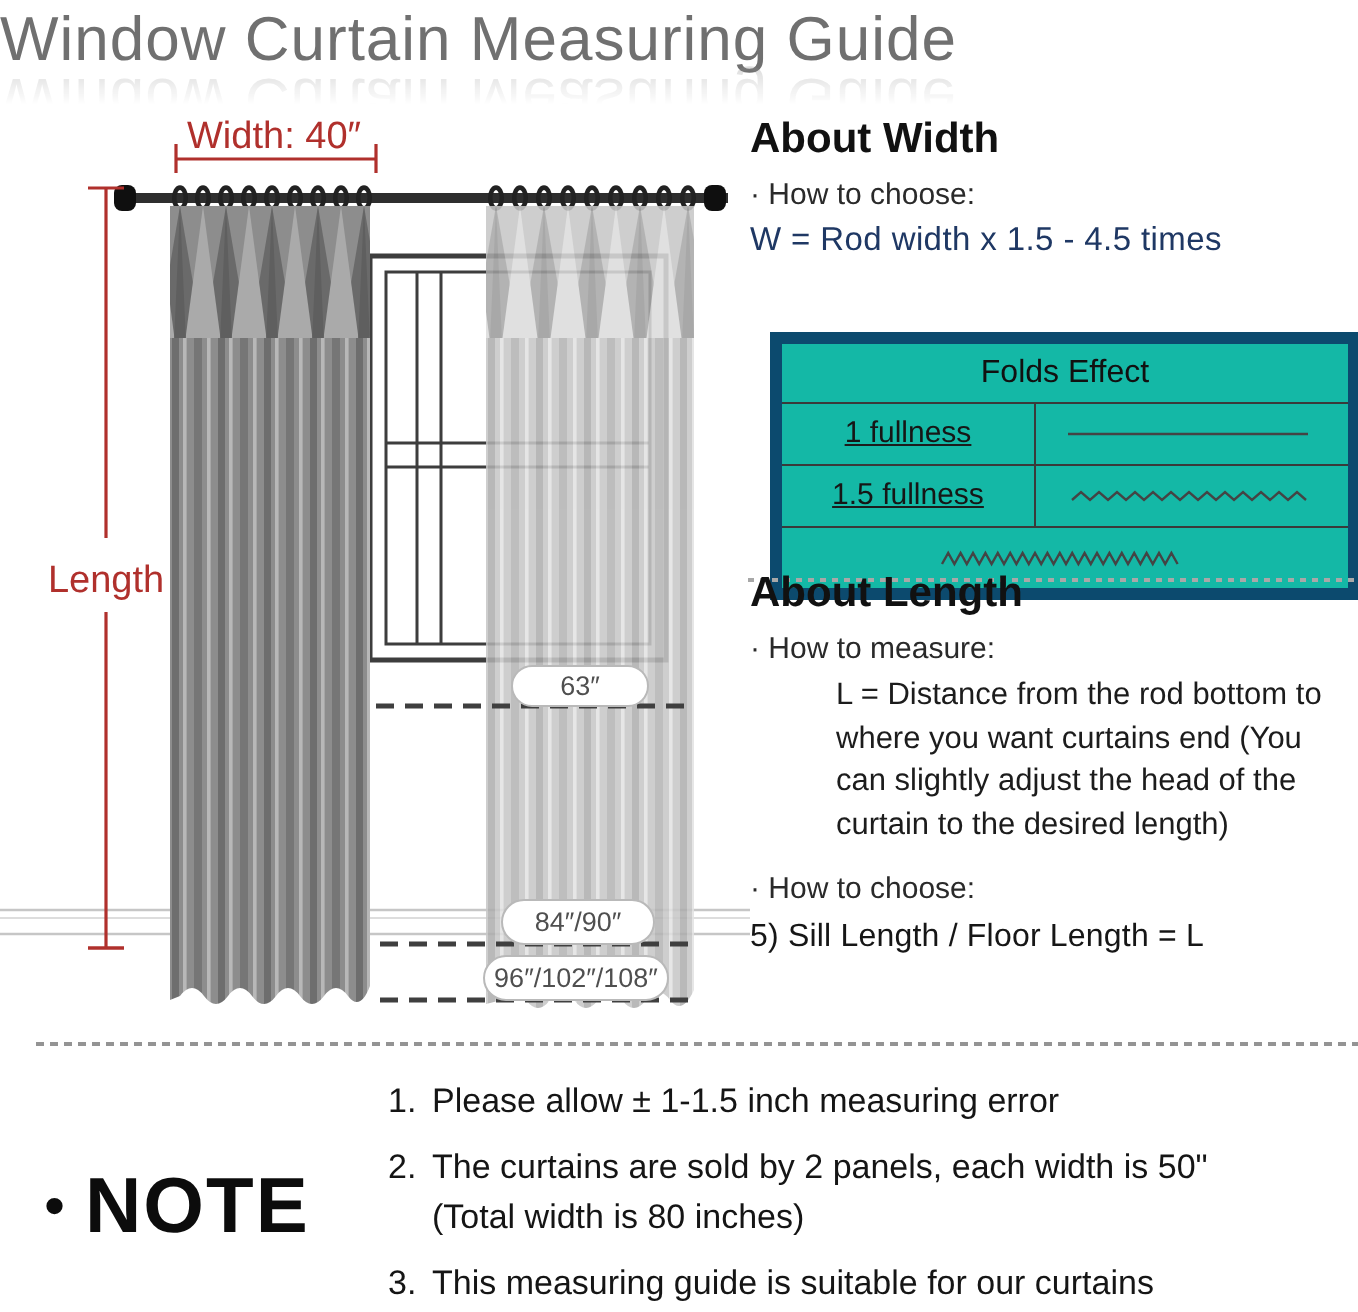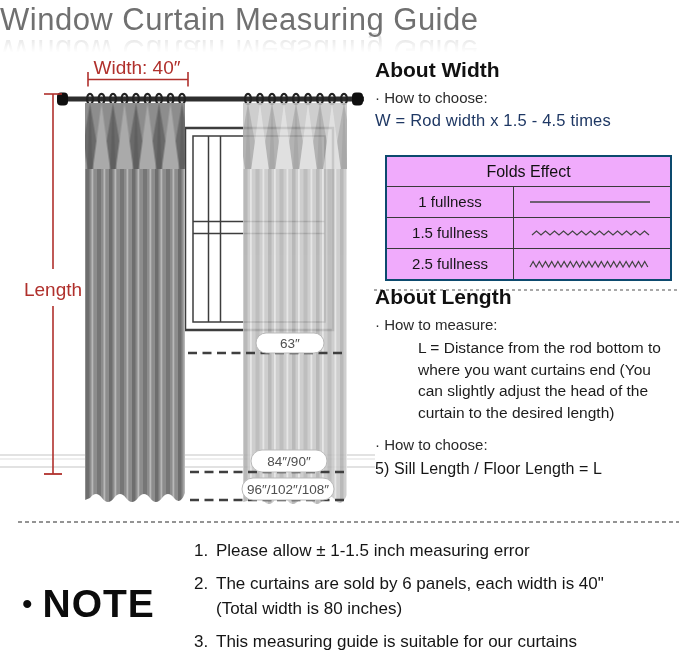--- a/index.html
+++ b/index.html
@@ -18,23 +18,23 @@
     -webkit-mask-image:linear-gradient(to bottom,transparent 40%,rgba(0,0,0,1) 100%);
     mask-image:linear-gradient(to bottom,transparent 40%,rgba(0,0,0,1) 100%);
   }
   
   .illustration{position:absolute;left:0;top:55px;width:375px;height:465px;}
   
   .about-width{position:absolute;left:375px;top:58px;width:300px;}
   .section-heading{font-size:21px;font-weight:700;color:#111;margin:0;}
   .sub-heading{font-size:15px;color:#2a2a2a;margin-top:7px;}
   .formula{font-size:16.5px;color:#1f3864;margin-top:5px;letter-spacing:.2px;}
-  .folds-table{position:absolute;left:385px;top:155px;width:283px;border:2px solid #0c4a6e;background:#f0abfc;}
+  .folds-table{position:absolute;left:385px;top:166px;width:283px;border:6px solid #0c4a6e;background:#14b8a6;}
   .ft-header{height:29px;line-height:29px;text-align:center;font-size:16px;color:#111;border-bottom:1.5px solid #3a3a3a;}
-  .ft-row{display:flex;height:30px;border-bottom:1.5px solid #3a3a3a;}
+  .ft-row{display:flex;height:30px;border-bottom:1.5px solid #3a3a3a;text-decoration:underline;}
   .ft-row:last-child{border-bottom:none;}
   .ft-label{width:126px;border-right:1.5px solid #3a3a3a;text-align:center;line-height:30px;font-size:15px;color:#161616;}
   .ft-effect{flex:1;display:flex;align-items:center;justify-content:center;}
   .dotted-divider-right{position:absolute;left:374px;top:289px;width:305px;height:2px;
     background:repeating-linear-gradient(to right,#a8a8a8 0 3px,transparent 3px 6px);}
   .about-length{position:absolute;left:375px;top:285px;width:302px;}
   .measure-text{font-size:15.5px;color:#1c1c1c;line-height:1.40;margin-top:4px;margin-left:43px;}
   .choose-heading{font-size:15px;color:#2a2a2a;margin-top:12px;}
   .choice{font-size:16px;color:#161616;margin-top:7px;letter-spacing:.1px;}
   .dotted-divider-bottom{position:absolute;left:18px;top:521px;width:661px;height:2px;
@@ -196,21 +196,20 @@
   </div>
   <div class="ft-row">
     <div class="ft-label">1.5 fullness</div>
     <div class="ft-effect">
       <svg width="140" height="14">
           <path d="M10,9 l4.5,-4 l4.5,4 l4.5,-4 l4.5,4 l4.5,-4 l4.5,4 l4.5,-4 l4.5,4 l4.5,-4 l4.5,4 l4.5,-4 l4.5,4 l4.5,-4 l4.5,4 l4.5,-4 l4.5,4 l4.5,-4 l4.5,4 l4.5,-4 l4.5,4 l4.5,-4 l4.5,4 l4.5,-4 l4.5,4 l4.5,-4 l4.5,4" fill="none" stroke="#444" stroke-width="1.2"></path>
         </svg>
     </div>
   </div>
   <div class="ft-row">
-    <div class="ft-label">2.5 fullness</div>
     <div class="ft-effect">
       <svg width="140" height="14">
           <path d="M8,10 l3.1,-5.5 l3.1,5.5 l3.1,-5.5 l3.1,5.5 l3.1,-5.5 l3.1,5.5 l3.1,-5.5 l3.1,5.5 l3.1,-5.5 l3.1,5.5 l3.1,-5.5 l3.1,5.5 l3.1,-5.5 l3.1,5.5 l3.1,-5.5 l3.1,5.5 l3.1,-5.5 l3.1,5.5 l3.1,-5.5 l3.1,5.5 l3.1,-5.5 l3.1,5.5 l3.1,-5.5 l3.1,5.5 l3.1,-5.5 l3.1,5.5 l3.1,-5.5 l3.1,5.5 l3.1,-5.5 l3.1,5.5 l3.1,-5.5 l3.1,5.5 l3.1,-5.5 l3.1,5.5 l3.1,-5.5 l3.1,5.5 l3.1,-5.5 l3.1,5.5" fill="none" stroke="#444" stroke-width="1.2"></path>
         </svg>
     </div>
   </div>
 </div>
 
 <div class="dotted-divider-right"></div>
 
@@ -233,21 +232,21 @@
   <div class="note-item">
     <span class="note-num">1.</span>
     <span>
       <span>Please allow ± 1-1.5 inch measuring error</span>
       
     </span>
   </div>
   <div class="note-item">
     <span class="note-num">2.</span>
     <span>
-      <span>The curtains are sold by 6 panels, each width is 40"</span>
+      <span>The curtains are sold by 2 panels, each width is 50"</span>
       <div class="note-subtext">(Total width is 80 inches)</div>
     </span>
   </div>
   <div class="note-item">
     <span class="note-num">3.</span>
     <span>
       <span>This measuring guide is suitable for our curtains</span>
       
     </span>
   </div>

